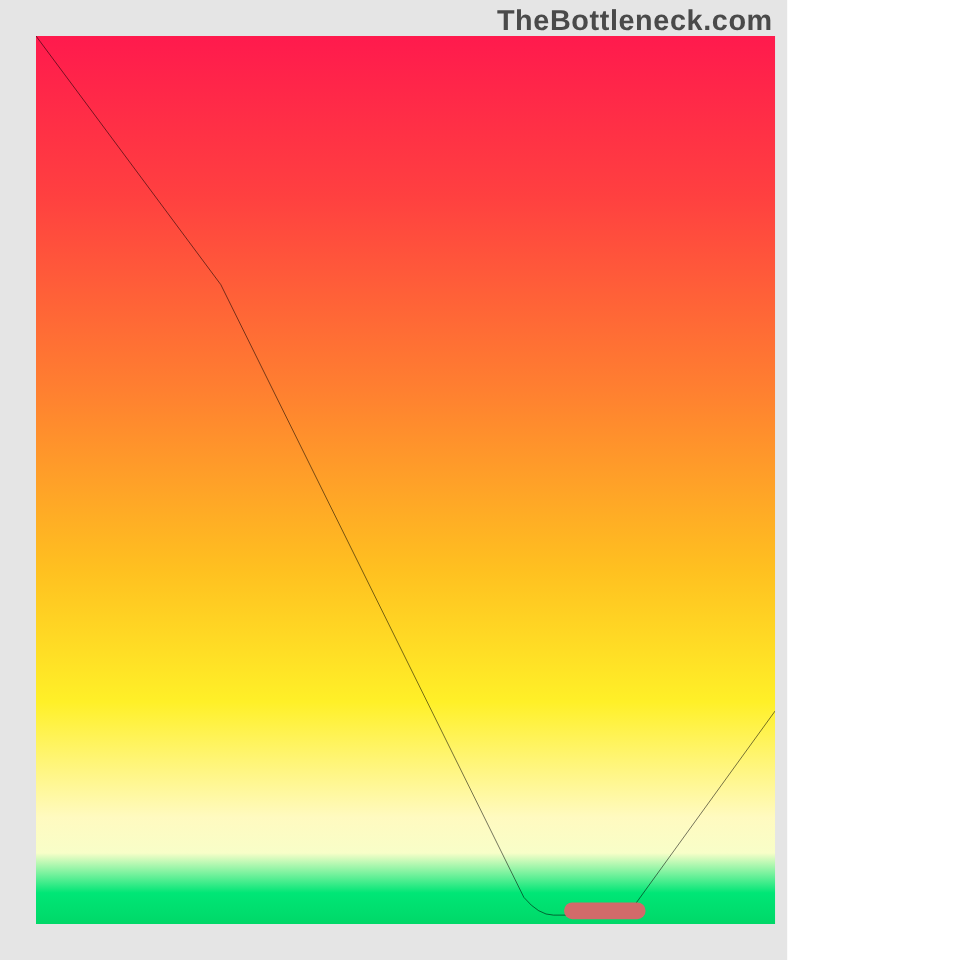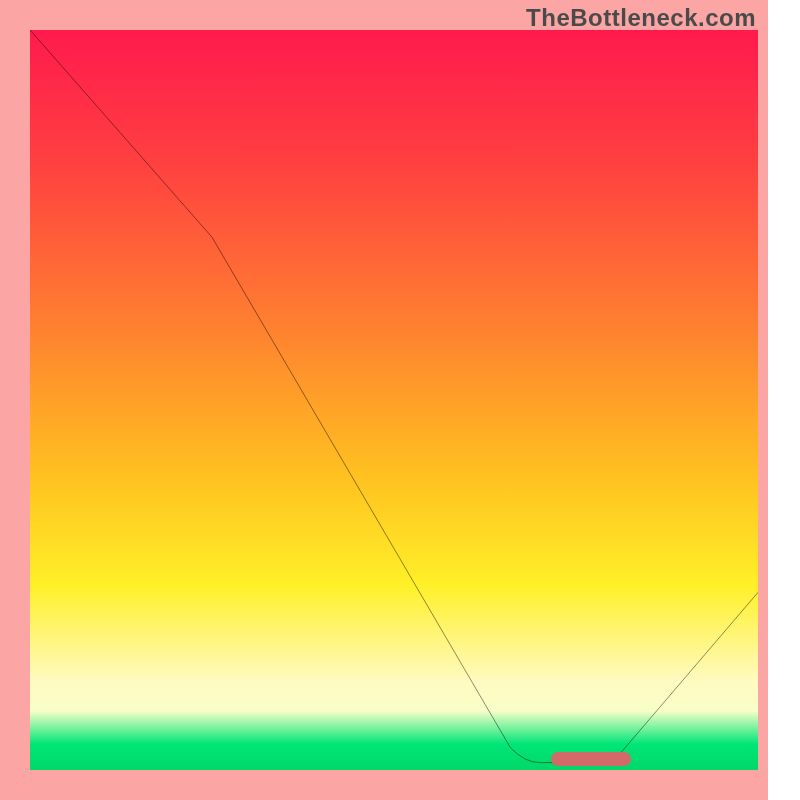--- a/index.html
+++ b/index.html
@@ -6,23 +6,23 @@
     margin: 0;
     padding: 0;
     width: 800px;
     height: 800px;
     overflow: hidden;
     background: #ffffff;
     font-family: Arial, Helvetica, sans-serif;
   }
   .outer {
     position: relative;
-    width: 768px;
+    width: 656px;
     height: 800px;
-    background: #fca5a5;
+    background: #e5e5e5;
   }
   .watermark {
     position: absolute;
     top: 4px;
     right: 12px;
     color: #4a4a4a;
     font-size: 24px;
     font-weight: bold;
     letter-spacing: 0.5px;
     z-index: 10;

